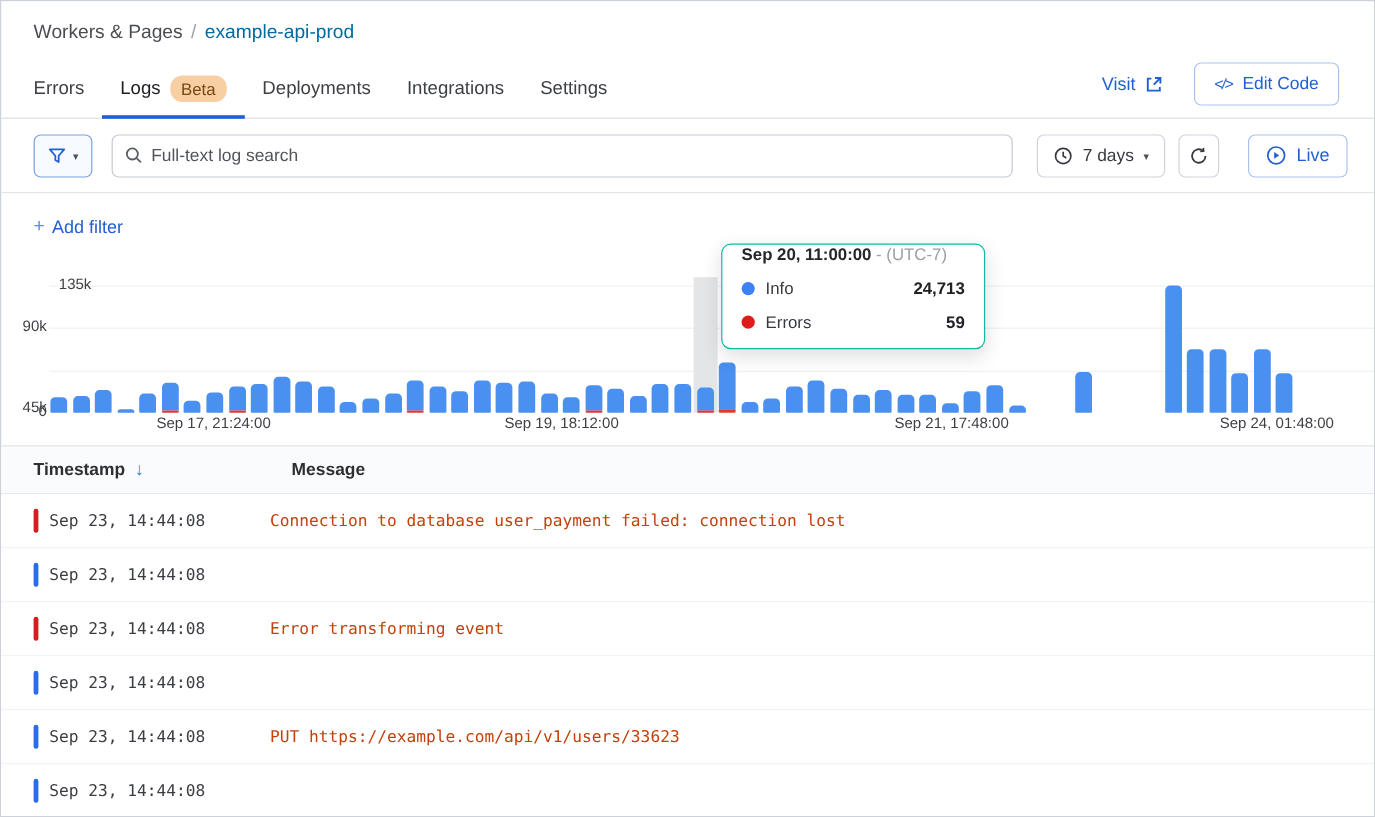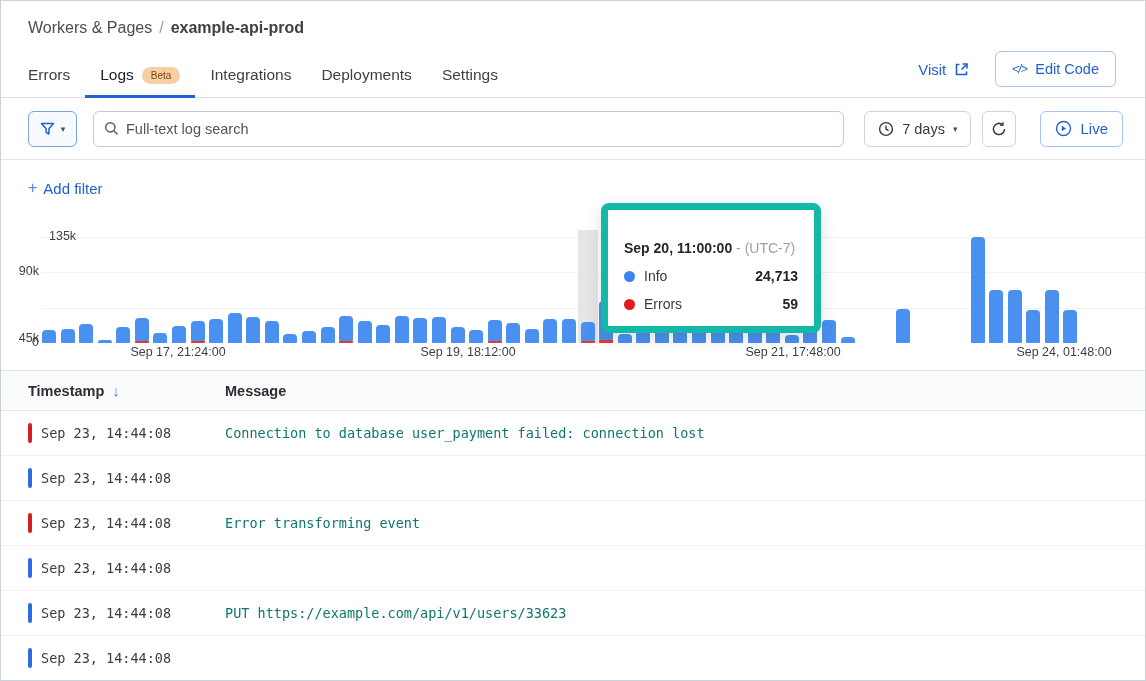--- a/index.html
+++ b/index.html
@@ -7,27 +7,27 @@
   body { font-family:"Liberation Sans", sans-serif; }
   .app {
     position:relative; width:1146px; height:681px; background:#fff;
     border:1px solid #cdd2d8; overflow:hidden; color:#36393f;
   }
   
   .topbar { padding:18px 0 0 0; }
   .breadcrumb { padding-left:27px; font-size:16px; color:#4a4d52; }
   .breadcrumb .root { color:#4a4d52; cursor:pointer; }
   .breadcrumb .sep { color:#9aa0a6; margin:0 7px; }
-  .breadcrumb .title { color:#404040; font-weight:bold; }
+  .breadcrumb .title { color:#0369a1; font-weight:normal; }
   .tabrow { display:flex; align-items:flex-end; justify-content:space-between; margin-top:14px; border-bottom:1px solid #dcdfe3; }
   .tabs { display:flex; padding-left:12px; }
   .tab { padding:12px 15px 13px; font-size:15.5px; color:#3c3f44; cursor:pointer; position:relative; display:flex; align-items:center; gap:8px; }
   .tab.active { color:#1b1d20; }
   .tab.active::after { content:""; position:absolute; left:0; right:0; bottom:-1px; height:3px; background:#2160d3; }
-  .badge { background:#f8cfa3; color:#794712; font-size:10px; padding:3px 9px; border-radius:10px; }
+  .badge { background:#f8cfa3; color:#794712; font-size:14px; padding:3px 9px; border-radius:10px; }
   .tab-actions { display:flex; align-items:center; gap:26px; padding:0 29px 10px 0; }
   .visit { color:#2160d3; font-size:15px; display:flex; align-items:center; gap:8px; cursor:pointer; text-decoration:none; }
   .btn { display:flex; align-items:center; gap:8px; border-radius:6px; border:1px solid #cfd4da; background:#fff; font-size:14.5px; cursor:pointer; font-family:inherit; color:#36393f; }
   .btn.blue-outline { border-color:#a9c3ee; color:#2160d3; background:#fff; }
   .editcode { height:36px; padding:0 16px; }
   .code-glyph { font-size:12.5px; letter-spacing:-1px; transform:skewX(-8deg); }
   
   .filterbar { display:flex; align-items:center; gap:16px; height:62px; padding:0 12px 0 27px; border-bottom:1px solid #e3e6e9; }
   .filter-btn { height:36px; width:49px; justify-content:center; gap:6px; border-color:#7ba0e0; background:#f7fbff; }
   .caret { font-size:9px; color:#4d5156; }
@@ -46,64 +46,64 @@
   .chart-section { position:relative; height:155px; border-bottom:1px solid #e0e3e6; }
   .gridline { position:absolute; left:40px; right:0; height:1px; background:#f0f1f3; }
   .ylabel { position:absolute; width:38px; text-align:right; font-size:12.5px; color:#3c3f44; }
   .xlabel { position:absolute; top:129px; transform:translateX(-50%); font-size:12.5px; color:#3c3f44; white-space:nowrap; }
   .plot { position:absolute; left:0; top:21px; width:1146px; height:106px; }
   .sel-band { position:absolute; width:20px; background:#e4e5e7; }
   .bar { position:absolute; bottom:0; width:14px; display:flex; flex-direction:column; justify-content:flex-end; }
   .bar .seg-info { background:#4a90f0; border-radius:4px 4px 1px 1px; }
   .bar .seg-err  { background:#e03b2f; border-radius:0 0 1px 1px; }
   
-  .tooltip { position:absolute; left:600px; top:202px; width:220px; background:#fff; border:7px solid #14b8a6;
-             border-radius:8px; box-shadow:0 6px 16px rgba(30,35,40,.14); padding:30px 16px 14px; z-index:20; }
+  .tooltip { position:absolute; left:600px; top:202px; width:220px; background:#fff; border:1px solid #14b8a6;
+             border-radius:8px; box-shadow:0 6px 16px rgba(30,35,40,.14); padding:0 16px 14px; z-index:20; }
   .tt-title { font-size:14px; }
   .tt-title b { color:#25272b; font-weight:bold; }
   .tt-title .dim { color:#9aa0a6; font-weight:normal; }
   .tt-row { display:flex; align-items:center; gap:9px; margin-top:12px; font-size:14px; color:#36393f; }
   .tt-row:first-of-type { margin-top:17px; }
   .dot { width:11px; height:11px; border-radius:50%; flex:0 0 11px; }
   .tt-val { margin-left:auto; font-weight:bold; color:#202226; }
   
-  .thead { height:40px; background:#fafbfc; border-bottom:1px solid #e4e7ea; display:flex; align-items:center; font-size:14.5px; font-weight:bold; color:#2c2f33; }
+  .thead { height:40px; background:#fafbfc; border-bottom:1px solid #e4e7ea; display:flex; align-items:center; font-size:14.5px; font-weight:bold; color:#2c2f33;gap:18px; }
   .th-ts { padding-left:27px; width:224px; display:flex; align-items:center; gap:8px; cursor:pointer; }
   .sort-arrow { color:#3b82f6; font-weight:normal; font-size:15px; }
   .th-msg { cursor:pointer; }
   .logrow { height:45px; display:flex; align-items:center; border-bottom:1px solid #edeff1; font-family:"DejaVu Sans Mono", monospace; font-size:13.5px; cursor:pointer; background:#fff; }
   .lvl { width:4px; height:20px; border-radius:2px; margin-left:27px; flex:0 0 4px; }
   .lvl.error { background:#d41f1f; }
   .lvl.info { background:#2b6ce8; }
   .ts { margin-left:9px; width:184px; color:#3a3d42; }
-  .msg { color:#0f766e; white-space:nowrap; }
+  .msg { color:#c2410c; white-space:nowrap; }
 </style>
 </head>
 <body>
 
 <div class="app">
 
   <header class="topbar">
     <div class="breadcrumb">
       <span class="root">Workers &amp; Pages</span><span class="sep">/</span><span class="title">example-api-prod</span>
     </div>
     <div class="tabrow">
       <nav class="tabs">
         <div class="tab">
             <span>Errors</span>
           </div>
         <div class="tab active">
           <span>Logs</span>
           <span class="badge">Beta</span>
         </div>
         <div class="tab">
-            <span>Integrations</span>
+            <span>Deployments</span>
           </div>
         <div class="tab">
-            <span>Deployments</span>
+            <span>Integrations</span>
           </div>
         <div class="tab">
             <span>Settings</span>
           </div>
       </nav>
       <div class="tab-actions">
         <a class="visit">
           <span>Visit</span>
           <svg width="15" height="15" viewBox="0 0 15 15" fill="none" stroke="#2160d3" stroke-width="1.6">
             <path d="M5.5 2.5 H2.5 V12.5 H12.5 V9.5"></path>

